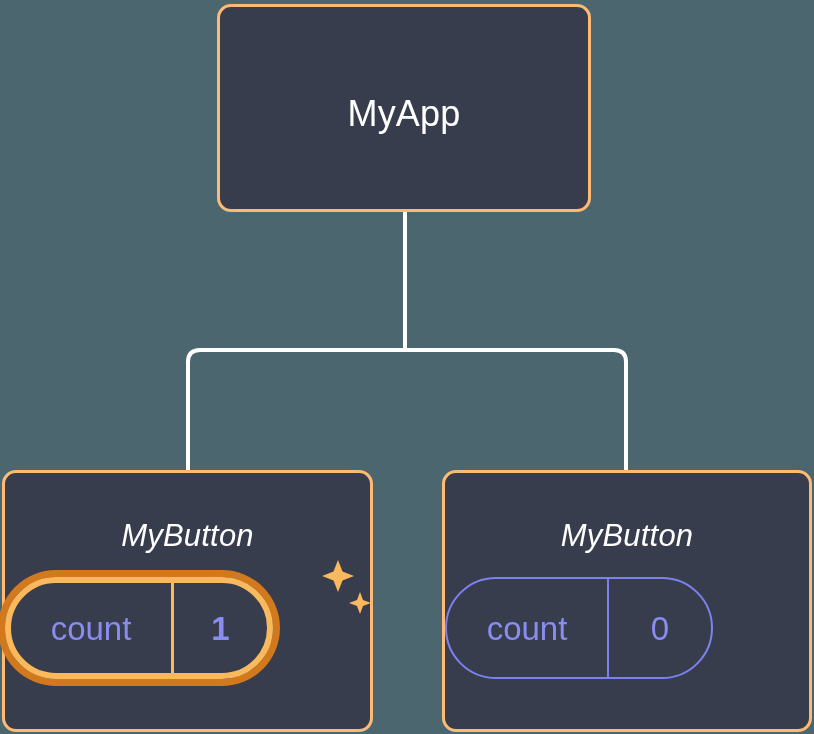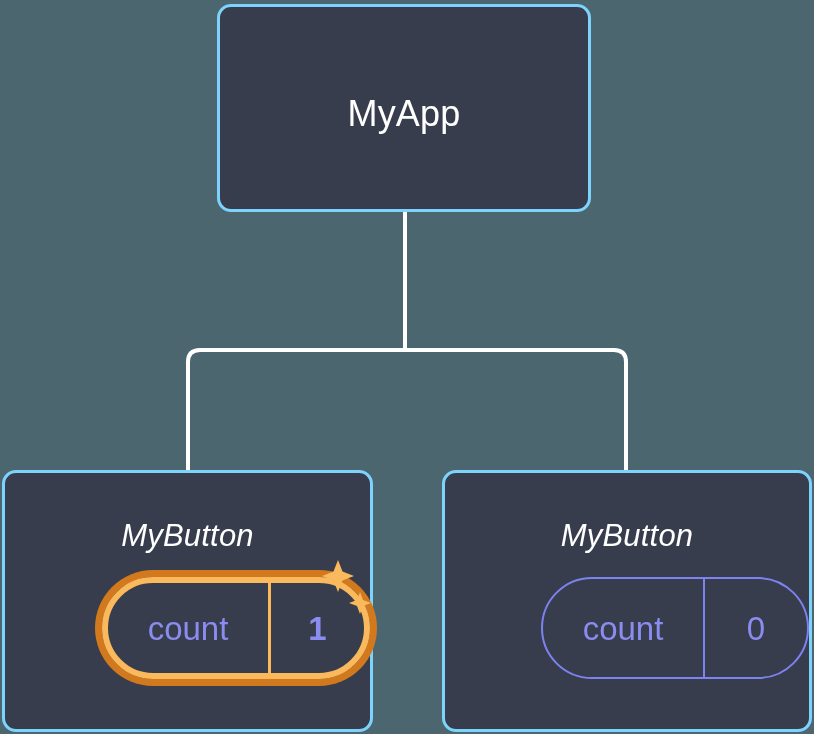--- a/index.html
+++ b/index.html
@@ -28,21 +28,21 @@
     top: 0;
     width: 814px;
     height: 734px;
     pointer-events: none;
   }
 
   
   .node-card {
     position: absolute;
     background: #373d4c;
-    border: 3px solid #7dd3fc;
+    border: 3px solid #fdba74;
     border-radius: 14px;
     box-sizing: border-box;
   }
   .node-title {
     position: absolute;
     left: 0;
     right: 0;
     text-align: center;
     color: #ffffff;
     font-weight: 400;
@@ -81,21 +81,21 @@
     font-style: italic;
   }
 
   
   .pill-wrap {
     position: absolute;
     left: 0;
     right: 0;
     top: 104px;
     display: flex;
-    justify-content: flex-end;
+    justify-content: flex-start;
     align-items: center;
   }
 
   .pill {
     position: relative;
     display: flex;
     align-items: stretch;
     box-sizing: border-box;
     border-radius: 999px;
     height: 102px;

